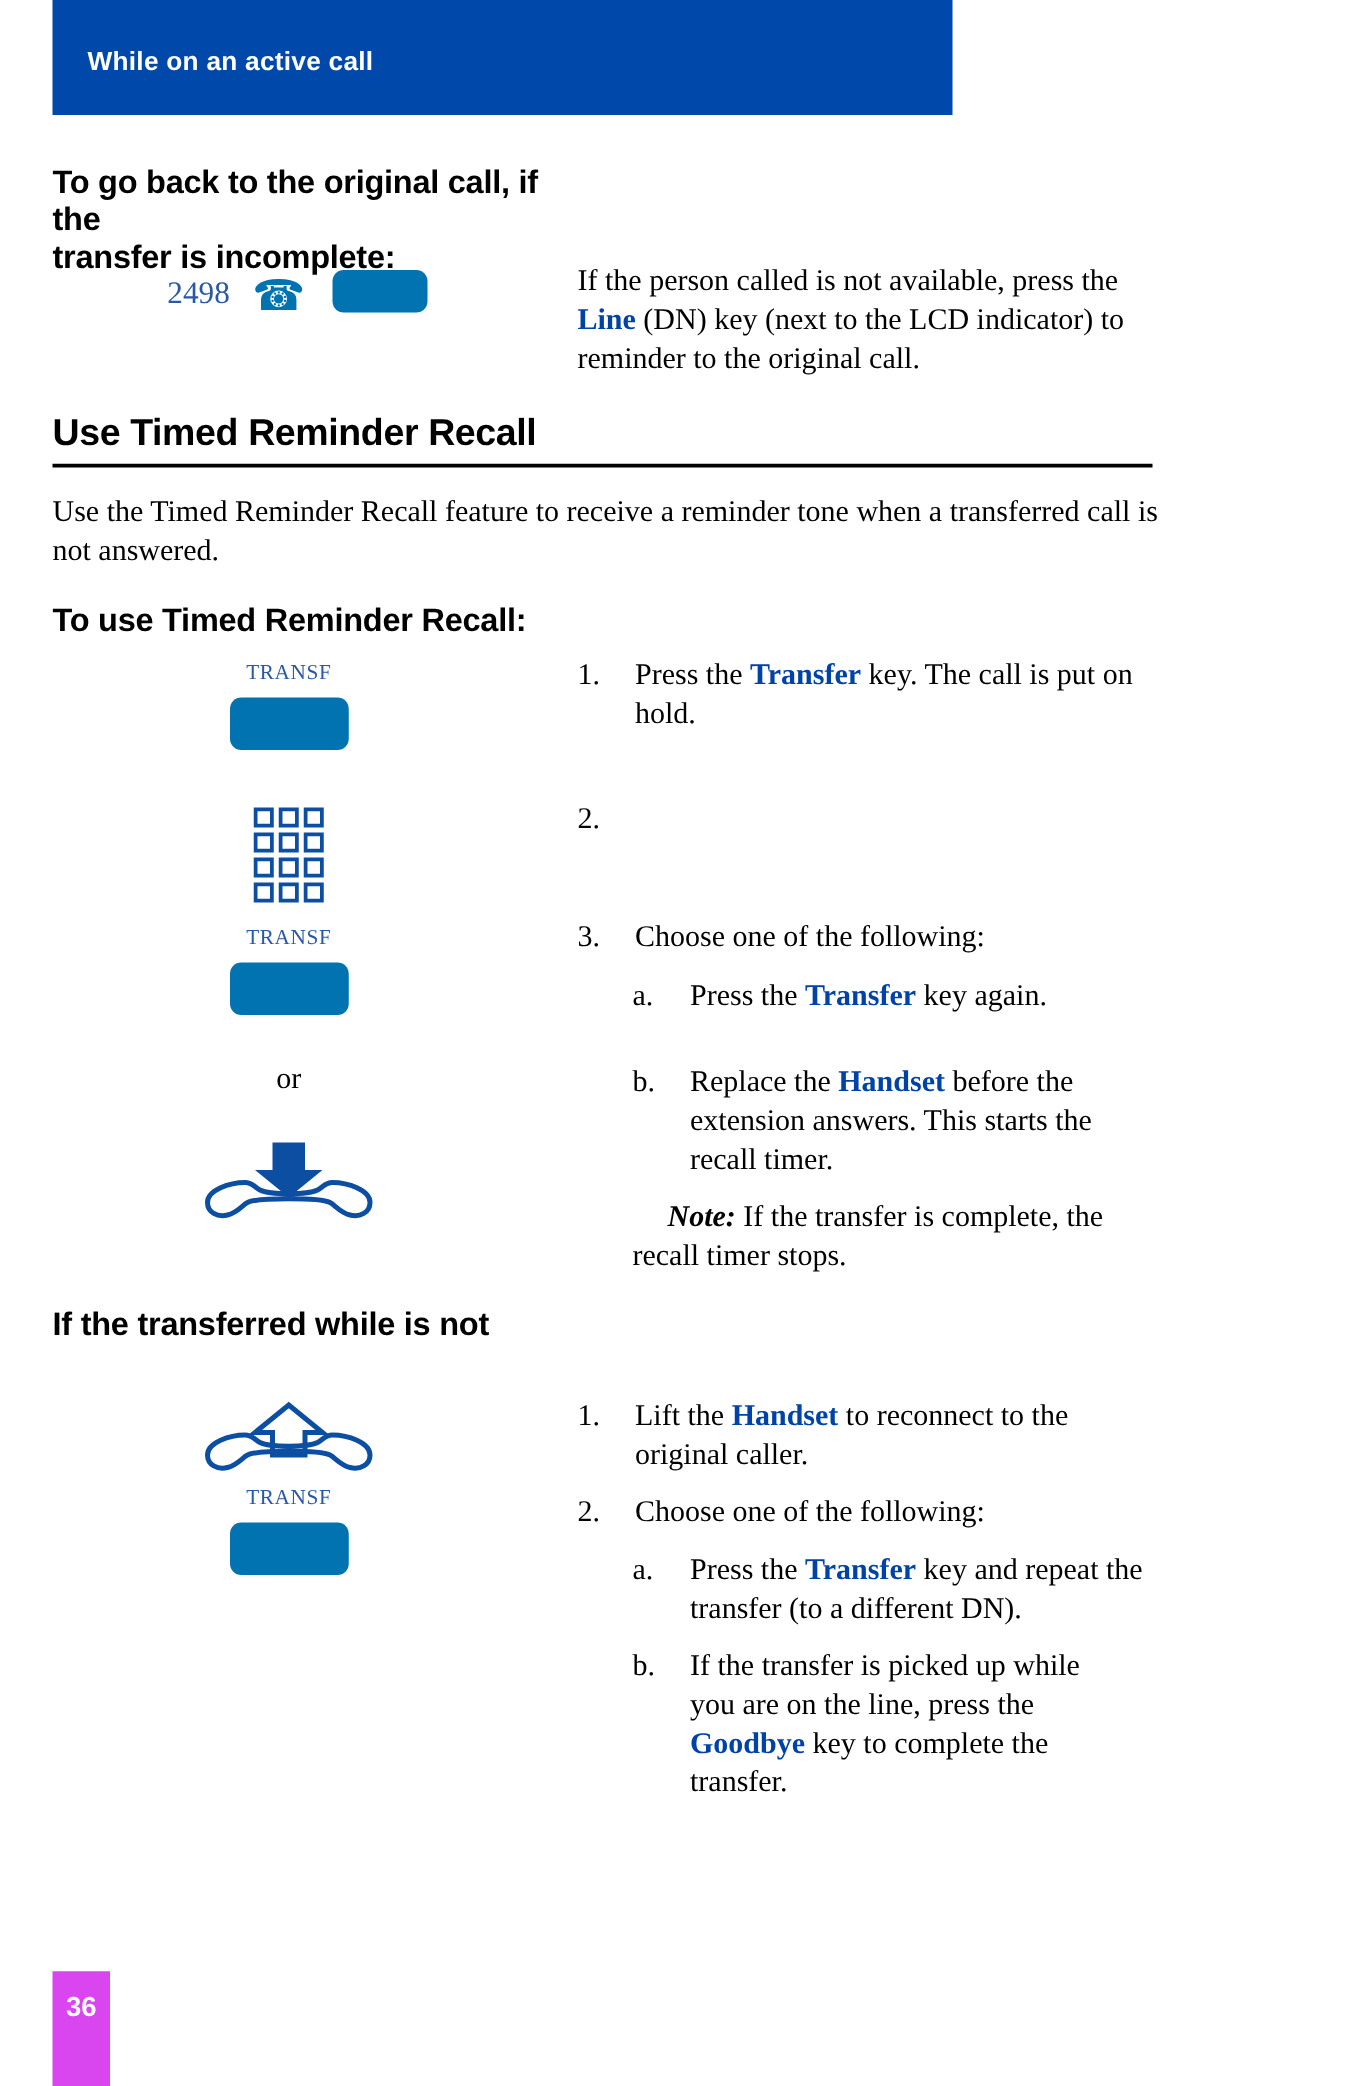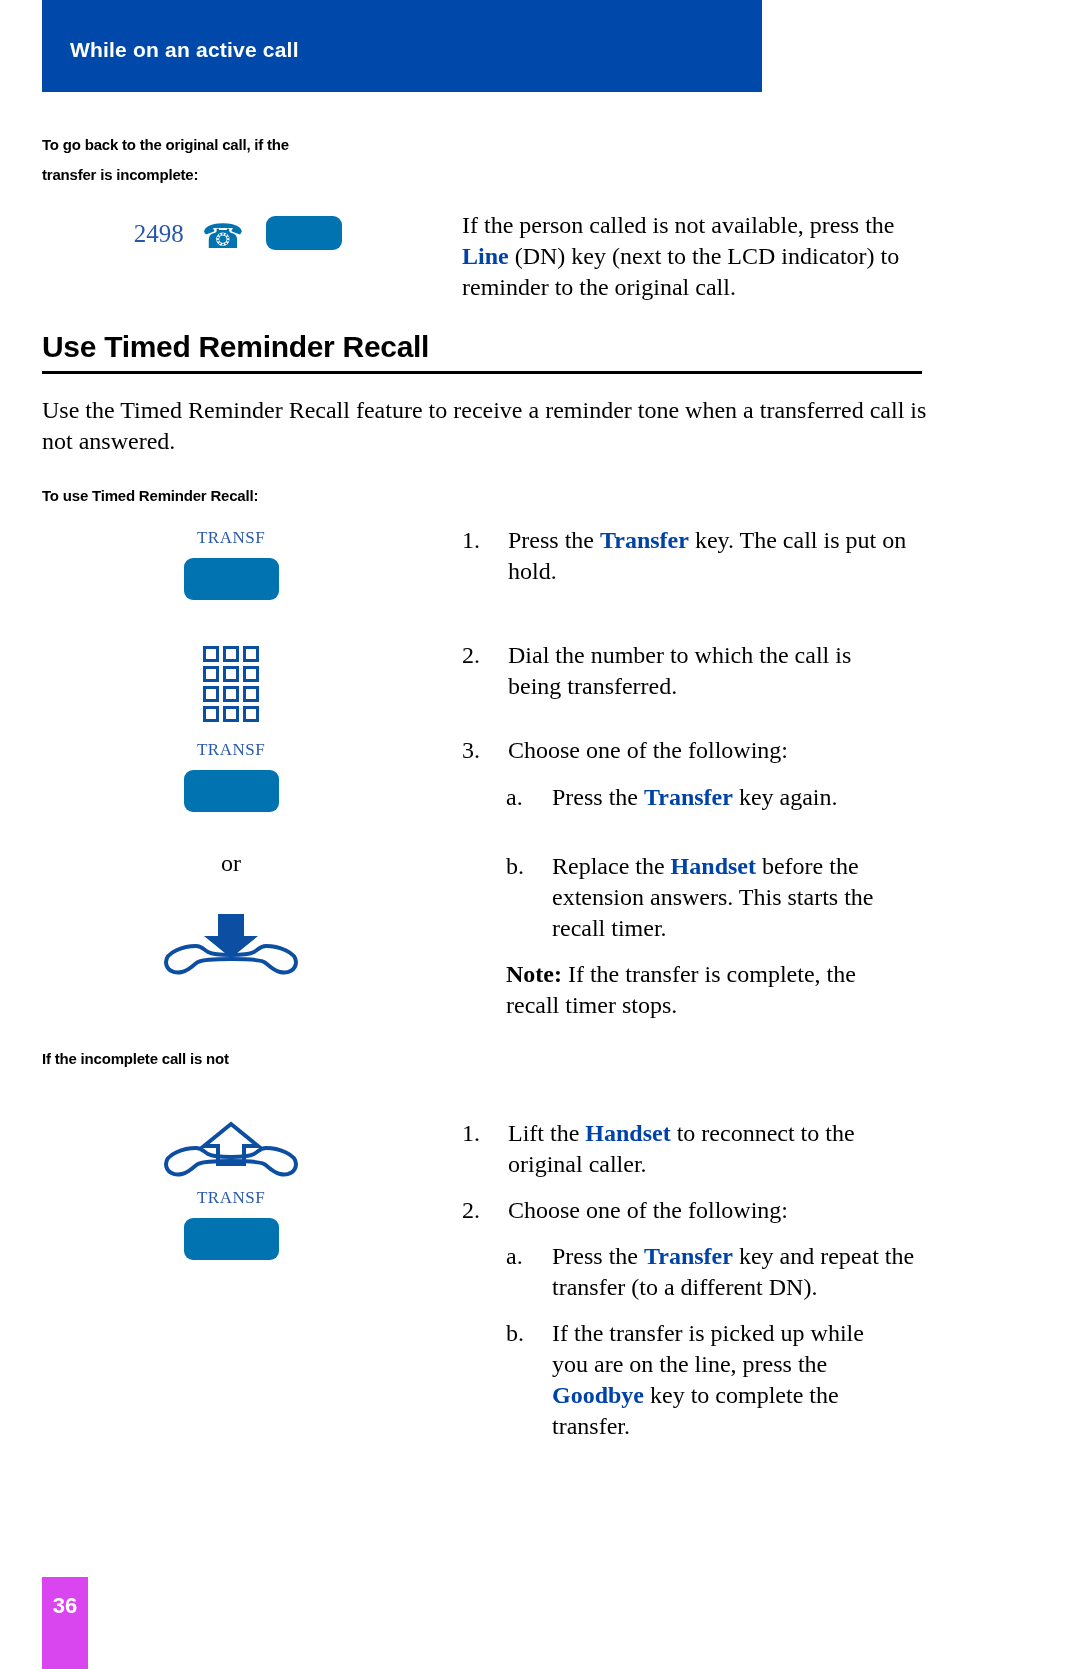--- a/index.html
+++ b/index.html
@@ -35,21 +35,21 @@
     font-size: 21px;
     letter-spacing: 0.2px;
     white-space: nowrap;
   }
 
   
   .bold-head {
     position: absolute;
     font-family: "Liberation Sans", sans-serif;
     font-weight: bold;
-    font-size: 15px;
+    font-size: 26px;
     color: #000000;
     line-height: 30px;
     letter-spacing: -0.2px;
   }
   .section-title {
     position: absolute;
     font-family: "Liberation Sans", sans-serif;
     font-weight: bold;
     font-size: 30px;
     color: #000000;
@@ -65,21 +65,23 @@
     font-family: "Liberation Serif", serif;
     font-size: 24px;
     line-height: 31px;
     color: #000000;
   }
   .kw {
     color: #0043a8;
     font-weight: bold;
   }
   .note-lead {
-    font-weight: bold;
+    font-style: italic;
+    font-weight: bold;
+    margin-left: 28px;
   }
 
   
   .step {
     position: absolute;
     font-family: "Liberation Serif", serif;
     font-size: 24px;
     line-height: 31px;
     color: #000000;
   }
@@ -238,21 +240,20 @@
     </svg>
   </div>
 
   <div class="step" style="left:462px; top:525px; width:468px;">
     <span class="marker">1.</span>
     <span class="content"><span>Press the </span><span class="kw">Transfer</span><span> key. The call is put on hold.</span></span>
   </div>
 
   <div class="step" style="left:462px; top:640px; width:440px;">
     <span class="marker">2.</span>
-    <span class="content">Dial the number to which the call is being transferred.</span>
   </div>
 
   <div class="step" style="left:462px; top:735px; width:440px;">
     <span class="marker">3.</span>
     <span class="content">Choose one of the following:</span>
   </div>
 
   <div class="step" style="left:506px; top:782px; width:420px;">
     <span class="marker">a.</span>
     <span class="content"><span>Press the </span><span class="kw">Transfer</span><span> key again.</span></span>
@@ -261,21 +262,21 @@
   <div class="step" style="left:506px; top:851px; width:400px;">
     <span class="marker">b.</span>
     <span class="content"><span>Replace the </span><span class="kw">Handset</span><span> before the extension answers. This starts the recall timer.</span></span>
   </div>
 
   <div class="body-text" style="left:506px; top:959px; width:400px;">
     <span class="note-lead">Note:</span><span> If the transfer is complete, the recall timer stops.</span>
   </div>
 
   <div class="bold-head" style="left:42px; top:1044px; width:420px;">
-    <span>If the incomplete call is not</span><br>
+    <span>If the transferred while is not</span><br>
   </div>
 
   <div class="icol" style="left:136px; top:1118px; width:190px;">
     <svg width="150" height="62" viewBox="0 0 150 62">
       <path d="M75 6 L102 28 h-14 v18 h-26 v-18 h-14 z" fill="none" stroke="#0b4ea2" stroke-width="4"></path>
       <path d="M10 46 C10 36 28 30 40 30 C46 30 48 34 52 36 C60 40 90 40 98 36 C102 34 104 30 110 30 C122 30 140 36 140 46 C140 54 132 58 124 56 C116 54 112 48 108 46 C100 42 50 42 42 46 C38 48 34 54 26 56 C18 58 10 54 10 46 Z" fill="none" stroke="#0b4ea2" stroke-width="4"></path>
     </svg>
   </div>
 
   <div class="icol" style="left:136px; top:1188px; width:190px;">

